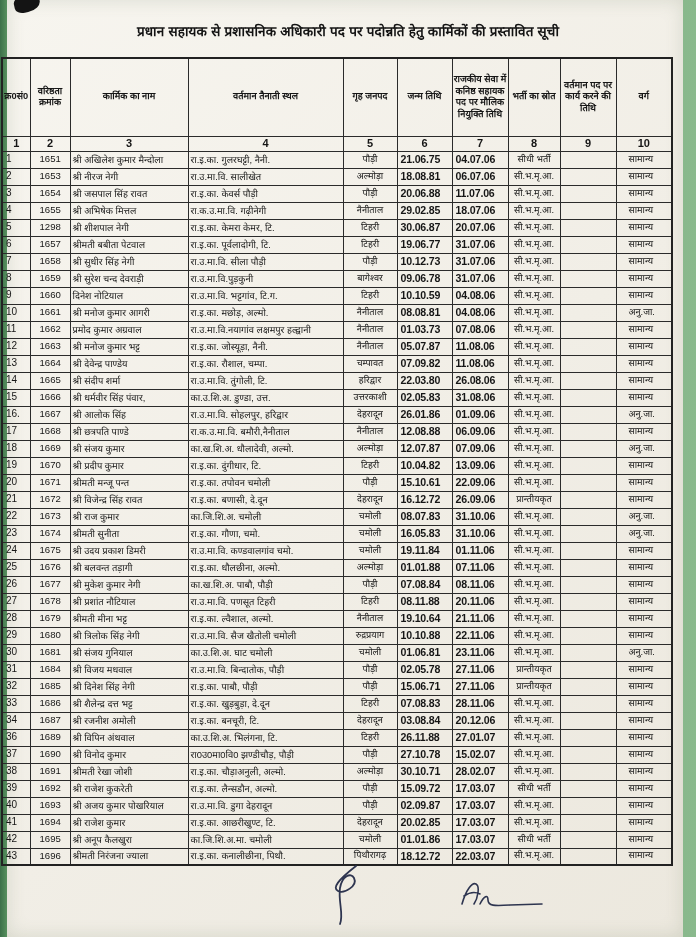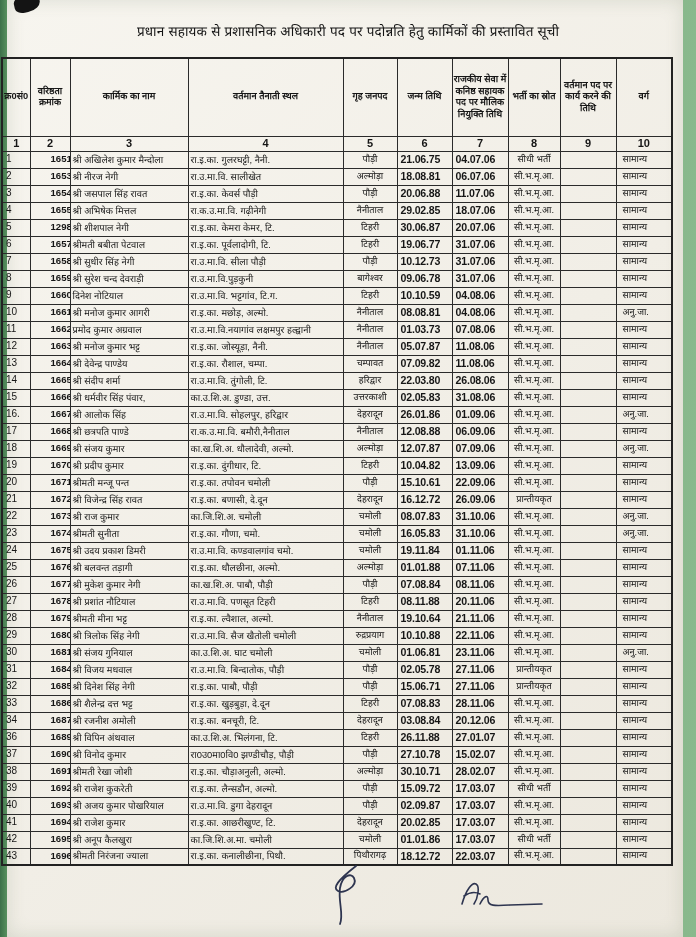--- a/index.html
+++ b/index.html
@@ -13,21 +13,21 @@
     position:absolute; left:7px; top:0; bottom:0; right:13px;
     background:linear-gradient(135deg,#f7f5ef 0%,#f1eee6 55%,#ece8de 100%);
     box-shadow:inset 0 0 18px rgba(90,110,80,.18);
   }
   .corner-mark {
     position:absolute; left:14px; top:-5px; width:26px; height:17px;
     background:#141414; border-radius:45% 55% 60% 40%; transform:rotate(-12deg);
   }
   .doc-title {
     position:absolute; left:0; right:0; top:22px;
-    text-align:center; font-size:13.5px; font-weight:normal; color:#131313;
+    text-align:center; font-size:13.5px; font-weight:bold; color:#131313;
     letter-spacing:.2px;
   }
   table.main {
     position:absolute; left:1px; top:57px; width:670px;
     border-collapse:collapse; table-layout:fixed;
   }
   table.main th, table.main td {
     border:1px solid #2b2b2b; color:#161616;
     overflow:hidden; vertical-align:middle;
   }
@@ -38,26 +38,26 @@
   }
   tr.numrow td {
     height:15px; font-size:11px; font-weight:bold; text-align:center;
     padding:0; line-height:1;
   }
   tbody.rows td {
     height:17px; font-size:9.4px; line-height:1.05; padding:1px 2px;
     white-space:nowrap;
   }
   tbody.rows td.c0 { text-align:left; padding-left:3px; font-size:10px; }
-  tbody.rows td.c1 { text-align:left; padding-left:20px; font-size:9.6px;font-weight:bold; }
+  tbody.rows td.c1 { text-align:left; padding-left:9px; font-size:9.6px; }
   tbody.rows td.c2, tbody.rows td.c3 { text-align:left; }
   tbody.rows td.c4 { text-align:center; font-size:9.2px; }
   tbody.rows td.c5, tbody.rows td.c6 { font-size:10.6px; font-weight:bold; letter-spacing:-.2px; text-align:left; padding-left:3px; }
   tbody.rows td.c7 { font-size:9.2px; text-align:center; }
-  tbody.rows td.c9 { font-size:9.2px; text-align:left; padding-left:6px; }
+  tbody.rows td.c9 { font-size:9.2px; text-align:left; padding-left:12px; }
   .sig { position:absolute; }
   .sig svg { display:block; }
 </style>
 </head>
 <body>
 
 <div class="paper"></div>
 <div class="corner-mark"></div>
 
 <div class="doc-title">प्रधान सहायक से प्रशासनिक अधिकारी पद पर पदोन्नति हेतु कार्मिकों की प्रस्तावित सूची</div>

